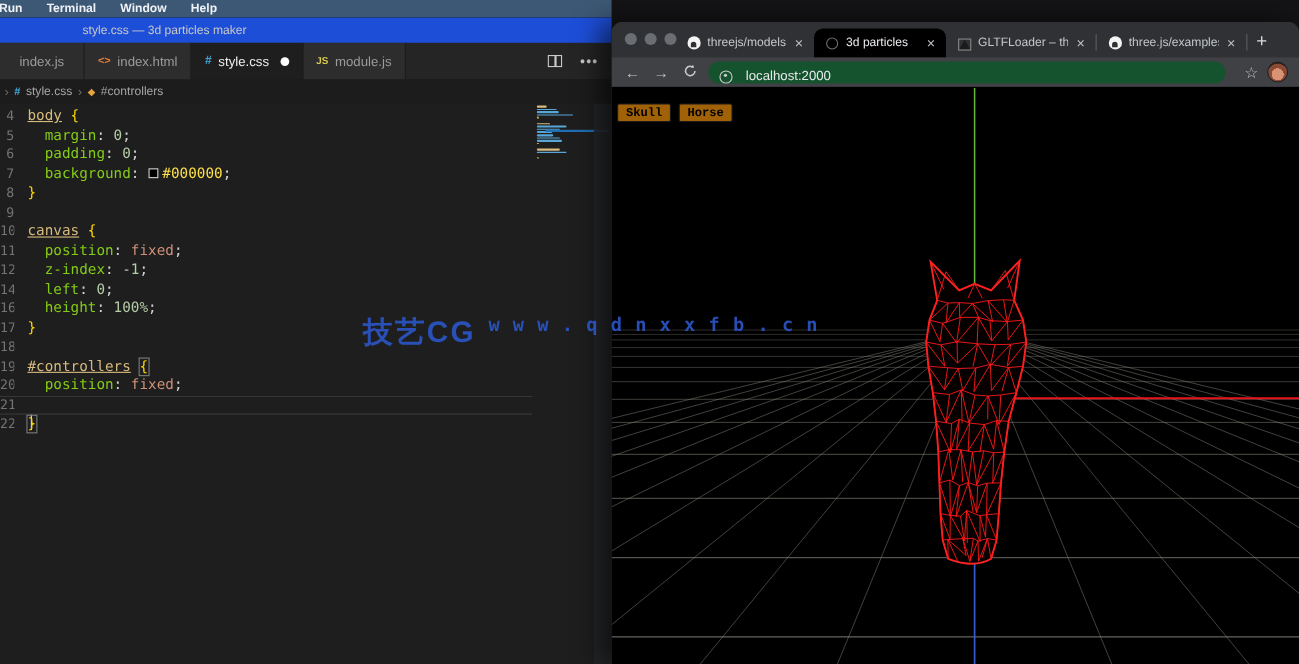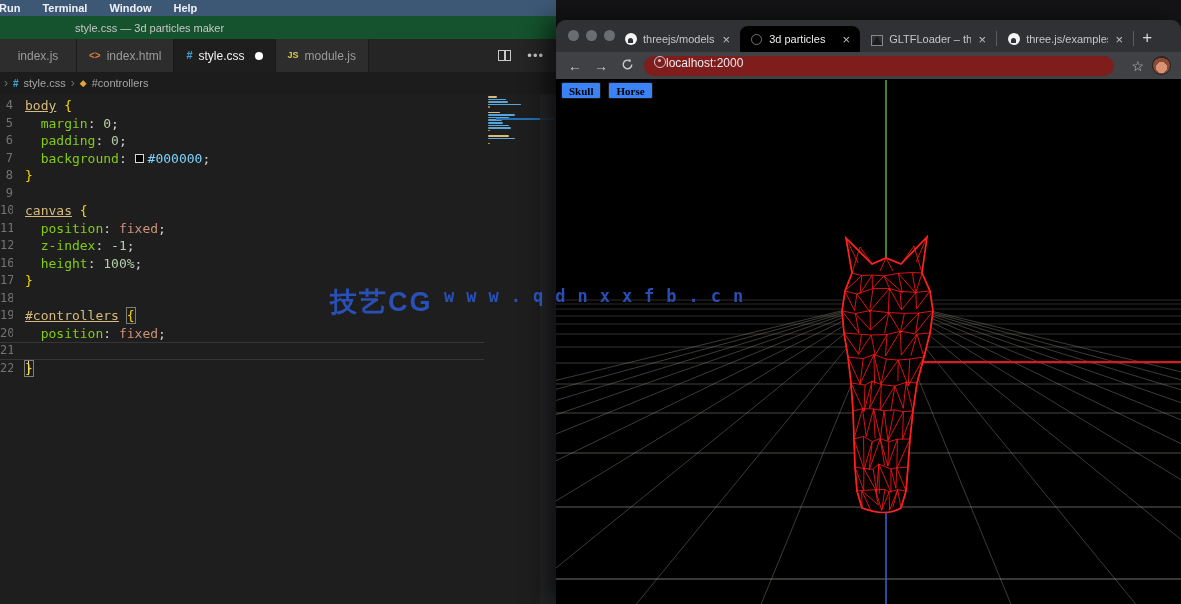--- a/index.html
+++ b/index.html
@@ -14,21 +14,21 @@
     position:absolute; left:0; top:0; width:556px; height:16px;
     background:#3d5875; color:#eef2f7; font-size:11px; font-weight:bold;
     display:flex; align-items:center; gap:22px; padding-left:6px; overflow:hidden;
   }
   .menubar .mitem { cursor:default; }
   .menubar .mitem:first-child { margin-left:-7px; }
 
   
   .vscode { position:absolute; left:0; top:16px; width:556px; height:588px; background:#1e1e1e; }
   .vs-titlebar {
-    height:23px; background:#14532d; color:#c8c8c8; font-size:11px;
+    height:23px; background:#1d4ed8; color:#c8c8c8; font-size:11px;
     display:flex; align-items:center;
   }
   .vs-titlebar .vtitle { position:absolute; left:75px; }
   .vs-tabs { height:33px; background:#252526; display:flex; position:relative; }
   .vtab {
     height:33px; display:flex; align-items:center; gap:6px; padding:0 12px;
     background:#2d2d2d; color:#9b9b9b; font-size:12px; border-right:1px solid #1b1b1b;
   }
   .vtab.clipped { width:77px; overflow:hidden; padding:0 6px; justify-content:center; }
   .vtab.active { background:#1e1e1e; color:#f0f0f0; }
@@ -53,21 +53,21 @@
   .vs-editor { position:absolute; left:0; top:78px; right:0; bottom:0; background:#1e1e1e; overflow:hidden; }
   .code-rows { position:absolute; left:0; top:3px; font-family:"DejaVu Sans Mono",monospace; font-size:13px; }
   .crow { height:17.5px; line-height:17.5px; white-space:pre; display:flex; width:540px; position:relative; }
   .crow .gut {
     display:inline-block; width:13px; overflow:hidden; text-align:right;
     color:#747474; flex:none; font-size:12px;
   }
   .crow .ctext { padding-left:12px; }
   .crow.cur-line { width:484px; box-shadow: inset 0 1px 0 #36363a, inset 0 -1px 0 #36363a; flex-direction: column; }
   .tok-sel { color:#d7ba7d;text-decoration:underline; } .tok-prop { color:#84cc16; } .tok-num { color:#b5cea8; }
-  .tok-kw { color:#ce9178; } .tok-hex { color:#7dd3fc; } .tok-fg { color:#d4d4d4; }
+  .tok-kw { color:#ce9178; } .tok-hex { color:#fde047; } .tok-fg { color:#d4d4d4; }
   .tok-brace { color:#ffd700; } .tok-bracebox { color:#ffd700; outline:1px solid #7d7d7d; }
   .tok-swatch { display:inline-block; width:9px; height:9px; border:1px solid #d8d8d8; background:#000; margin-right:4px; }
   .cursor-bar { display:inline-block; width:1.5px; height:14px; background:#eaeaea; vertical-align:-2px; }
   .minimap { position:absolute; left:486px; top:2px; width:54px; bottom:0; }
   .mm-line { position:absolute; height:1.6px; border-radius:1px; }
   .mm-rule { position:absolute; left:496px; top:24px; width:58px; height:2px; background:#1f6fb5; }
   .scrollband { position:absolute; left:540px; top:0; width:16px; bottom:0; background:#27282b; opacity:.85; }
 
   
   .browser {
@@ -89,35 +89,36 @@
   .tab-sep { width:1px; height:15px; background:#5b5d61; margin-bottom:6px; }
   .newtab { color:#d7d9dc; font-size:17px; padding:0 10px 4px 8px; }
   .fav { width:13px; height:13px; flex:none; display:flex; align-items:center; justify-content:center; }
   .fav-github { width:12px; height:12px; border-radius:50%; background:#f4f4f4; position:relative; }
   .fav-github::after { content:""; position:absolute; left:3.2px; top:5px; width:5.6px; height:5px; background:#303134; border-radius:3px 3px 0 0; }
   .fav-globe { width:11px; height:11px; border-radius:50%; border:1.5px solid #9aa0a6; opacity:.7; }
   .fav-three { width:0; height:0; border-left:5px solid transparent; border-right:5px solid transparent; border-bottom:9px solid #1b1b1b; outline:1px solid #888; transform:translateY(1px); }
   .b-toolbar { height:27px; background:#404145; display:flex; align-items:center; padding:0 10px; gap:8px; }
   .nav-ic { color:#c7cacd; font-size:14px; line-height:14px; width:18px; text-align:center; }
   .omnibox {
-    flex:1; height:20px; background:#7f1d1d; border-radius:10px;
-    display:flex; align-items:flex-start; gap:0; padding:0 10px; max-width:470px;
+    flex:1; height:20px; background:#14532d; border-radius:10px;
+    display:flex; align-items:flex-end; gap:12px; padding:0 10px; max-width:470px;
   }
   .site-ic { width:12px; height:12px; border-radius:50%; border:1.5px solid #c7cacd; position:relative; flex:none; }
   .site-ic::after { content:""; position:absolute; left:2.6px; top:2.6px; width:3.4px; height:3.4px; border-radius:50%; background:#c7cacd; }
   .url { color:#e8eaed; font-size:12px; }
   .star-ic { color:#c7cacd; font-size:14px; margin-left:auto; }
   .avatar { width:19px; height:19px; border-radius:50%; flex:none;
     background: radial-gradient(circle at 50% 62%, #d99273 0 40%, #8a4a33 41% 70%, #42231a 71%); border:1px solid #222;}
   .b-content { position:absolute; left:0; top:59px; width:625px; bottom:0; background:#000; }
   .page-buttons { position:absolute; left:5px; top:3px; display:flex; gap:7px; z-index:5; }
   .pbtn {
-    background:#3b82f6; border:1.5px solid #1a1a1a; border-radius:2px;
+    background:#a16207; border:1.5px solid #1a1a1a; border-radius:2px;
     font-size:11px; font-weight:bold; color:#000; padding:1px 7px; height:17px;
-    font-family:Liberation Serif, serif;
+    font-family:Liberation Mono, monospace;
+    margin-top:12px;
   }
   #scene { position:absolute; left:0; top:0; }
 
   
   .watermark { position:absolute; top:284px; left:0; width:100%; z-index:50; pointer-events:none;
     color:#2b55c4; font-weight:bold; opacity:.92; }
   .wm-cjk { position:absolute; left:330px; top:0; font-size:27px; letter-spacing:2px; }
   .wm-url { position:absolute; left:444px; top:2px; font-size:17px; letter-spacing:12px; font-family:"DejaVu Sans Mono",monospace; }
 </style>
 </head>
@@ -170,20 +171,21 @@
       <div class="code-rows" id="coderows">
           <div class="crow"><span class="gut">4</span><span class="ctext"><span class="tok-sel">body</span><span class="tok-fg"> </span><span class="tok-brace">{</span></span></div>
           <div class="crow"><span class="gut">5</span><span class="ctext"><span class="tok-fg">  </span><span class="tok-prop">margin</span><span class="tok-fg">: </span><span class="tok-num">0</span><span class="tok-fg">;</span></span></div>
           <div class="crow"><span class="gut">6</span><span class="ctext"><span class="tok-fg">  </span><span class="tok-prop">padding</span><span class="tok-fg">: </span><span class="tok-num">0</span><span class="tok-fg">;</span></span></div>
           <div class="crow"><span class="gut">7</span><span class="ctext"><span class="tok-fg">  </span><span class="tok-prop">background</span><span class="tok-fg">: </span><span class="tok-swatch"></span><span class="tok-hex">#000000</span><span class="tok-fg">;</span></span></div>
           <div class="crow"><span class="gut">8</span><span class="ctext"><span class="tok-brace">}</span></span></div>
           <div class="crow"><span class="gut">9</span><span class="ctext"></span></div>
           <div class="crow"><span class="gut">10</span><span class="ctext"><span class="tok-sel">canvas</span><span class="tok-fg"> </span><span class="tok-brace">{</span></span></div>
           <div class="crow"><span class="gut">11</span><span class="ctext"><span class="tok-fg">  </span><span class="tok-prop">position</span><span class="tok-fg">: </span><span class="tok-kw">fixed</span><span class="tok-fg">;</span></span></div>
           <div class="crow"><span class="gut">12</span><span class="ctext"><span class="tok-fg">  </span><span class="tok-prop">z-index</span><span class="tok-fg">: </span><span class="tok-num">-1</span><span class="tok-fg">;</span></span></div>
+          <div class="crow"><span class="gut">14</span><span class="ctext"><span class="tok-fg">  </span><span class="tok-prop">left</span><span class="tok-fg">: </span><span class="tok-num">0</span><span class="tok-fg">;</span></span></div>
           <div class="crow"><span class="gut">16</span><span class="ctext"><span class="tok-fg">  </span><span class="tok-prop">height</span><span class="tok-fg">: </span><span class="tok-num">100%</span><span class="tok-fg">;</span></span></div>
           <div class="crow"><span class="gut">17</span><span class="ctext"><span class="tok-brace">}</span></span></div>
           <div class="crow"><span class="gut">18</span><span class="ctext"></span></div>
           <div class="crow"><span class="gut">19</span><span class="ctext"><span class="tok-sel">#controllers</span><span class="tok-fg"> </span><span class="tok-bracebox">{</span></span></div>
           <div class="crow"><span class="gut">20</span><span class="ctext"><span class="tok-fg">  </span><span class="tok-prop">position</span><span class="tok-fg">: </span><span class="tok-kw">fixed</span><span class="tok-fg">;</span></span></div>
           <div class="crow cur-line"><span class="gut">21</span><span class="ctext"><span class="tok-fg">  </span><span class="cursor-bar"></span></span></div>
           <div class="crow"><span class="gut">22</span><span class="ctext"><span class="tok-bracebox">}</span></span></div>
         </div>
       <div class="minimap" id="minimap">
           <div class="mm-line" style="top: 0px; left: 2px; width: 9px; background: rgb(215, 186, 125);"></div>

